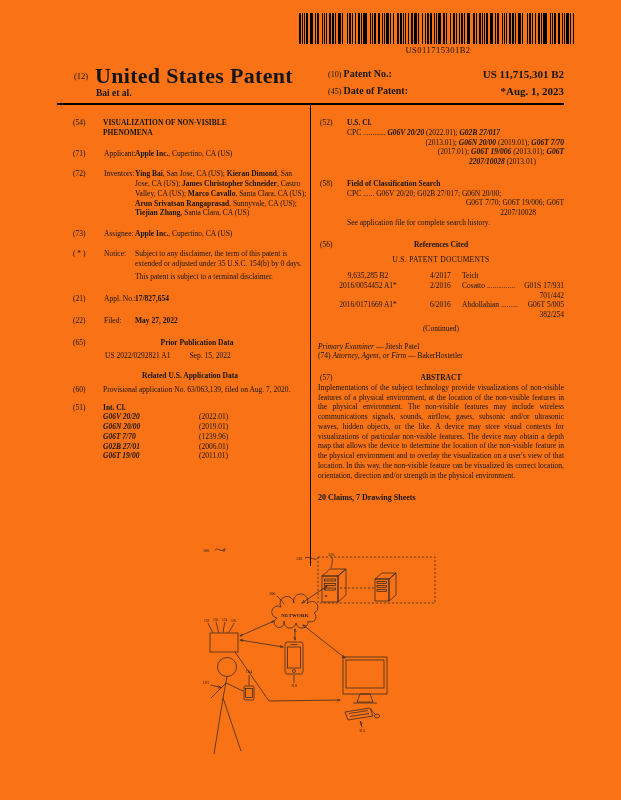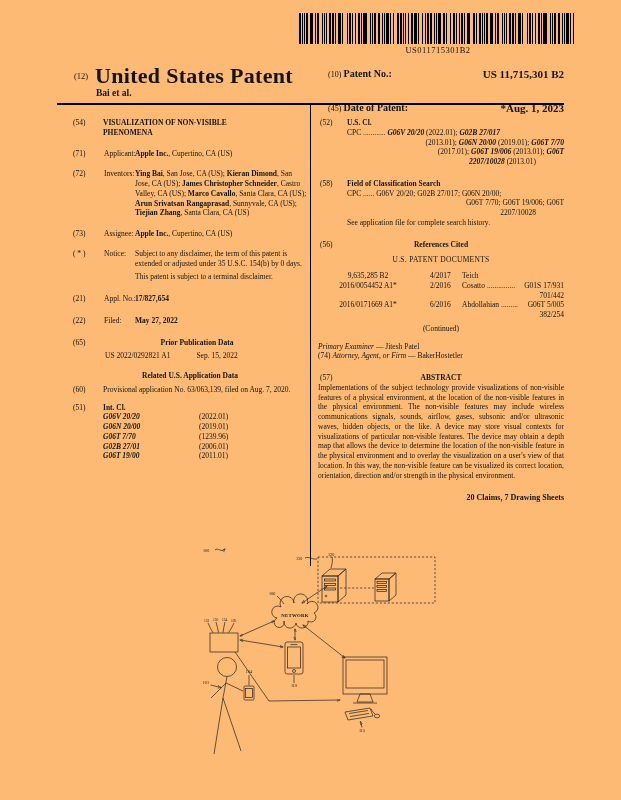--- a/index.html
+++ b/index.html
@@ -1,27 +1,27 @@
 <!DOCTYPE html>
 <html><head>
 <meta charset="utf-8">
 <style>
   html,body{margin:0;padding:0;background:#888;}
-  .page{position:relative;width:621px;height:800px;background:#fdba74;color:#141414;
+  .page{position:relative;width:621px;height:800px;background:#f97316;color:#141414;
         font-family:"Liberation Serif", "DejaVu Serif", serif;font-size:7.5px;line-height:1.3;
         margin:0 auto;overflow:hidden;}
   .abs{position:absolute;}
   
   .barcode{left:298px;top:13px;width:280px;height:31px;}
   .barcode-num{left:298px;top:45px;width:280px;text-align:center;font-size:8.5px;letter-spacing:.5px;}
   .h-num12{left:74px;top:71px;font-size:8.5px;}
   .h-title{left:95px;top:62px;font-size:22px;font-weight:bold;letter-spacing:.3px;}
   .h-authors{left:96px;top:87px;font-size:9.5px;font-weight:bold;}
   .h-r1{left:328px;top:67px;width:236px;font-size:9px;}
-  .h-r2{left:328px;top:101px;width:236px;font-size:9px;}
+  .h-r2{left:328px;top:84px;width:236px;font-size:9px;}
   .h-rnum{font-size:8px;}
   .h-rlabel{font-weight:bold;font-size:10px;}
   .h-rval{float:right;font-weight:bold;font-size:11px;}
   .rule{left:57px;top:103px;width:507px;height:2px;background:#000;}
   .vdiv{left:310px;top:105px;width:1px;height:461px;background:#000;}
   
   .col{top:112px;}
   .col-left{left:57px;width:250px;}
   .col-right{left:318px;width:246px;}
   .it{position:relative;}
@@ -33,36 +33,36 @@
   .ind78{margin-left:78px;}
   .ind29{margin-left:29px;}
   .bold{font-weight:bold;}
   .prewrap{white-space:pre-line;}
   .chead{text-align:center;font-weight:bold;}
   .csub{text-align:center;letter-spacing:.3px;}
   .ccent{text-align:center;}
   .mb4{margin-bottom:4px;}.mb8{margin-bottom:8px;}
   .mb10{margin-bottom:10px;}.mb11{margin-bottom:11px;}.mb12{margin-bottom:12px;}
   .mt4{margin-top:4px;}.mt6{margin-top:6px;}
-  .publine{margin-left:48px;display:flex;gap:26px;}
+  .publine{margin-left:48px;display:flex;gap:19px;}
   .iclrow{display:grid;grid-template-columns:96px 1fr;margin-left:46px;}
   .code{font-weight:bold;font-style:italic;}
   .cpcl{margin-left:29px;}
   .cpcl.cont{text-align:right;}
   .cpcl.lastline{text-align:right;padding-right:28px;font-family:Liberation Serif, serif;}
   .bi{font-weight:bold;font-style:italic;}
   .refrow{display:flex;}
   .rn{width:100px;text-align:center;white-space:nowrap;}
   .rd{width:44px;padding-left:12px;box-sizing:border-box;white-space:nowrap;}
   .rrest{flex:1;display:flex;white-space:nowrap;}
   .dotfill{flex:1;overflow:hidden;white-space:nowrap;margin:0 2px;}
   .cls2{text-align:right;}
   .ital{font-style:italic;}
   .abstract-text{text-align:justify;margin:0;}
-  .claims{text-align:right;font-weight:bold;font-size:8px;margin-top:13px;}
+  .claims{text-align:left;font-weight:bold;font-size:8px;margin-top:13px;}
   
   .figure{left:195px;top:540px;width:250px;height:230px;}
   .figure text{font-family:"Liberation Serif", serif;fill:#141414;}
   .fl{font-size:4.2px;}
   .fls{font-size:3.6px;}
   .figure path,.figure line,.figure rect,.figure polygon,.figure polyline,.figure circle,.figure ellipse{
     stroke:#222;stroke-width:.7;fill:none;}
   .wfill{fill:#fff;}
   .dfill{fill:#1c1c1c;}
   .dash{stroke-dasharray:2.2,1.8;}

